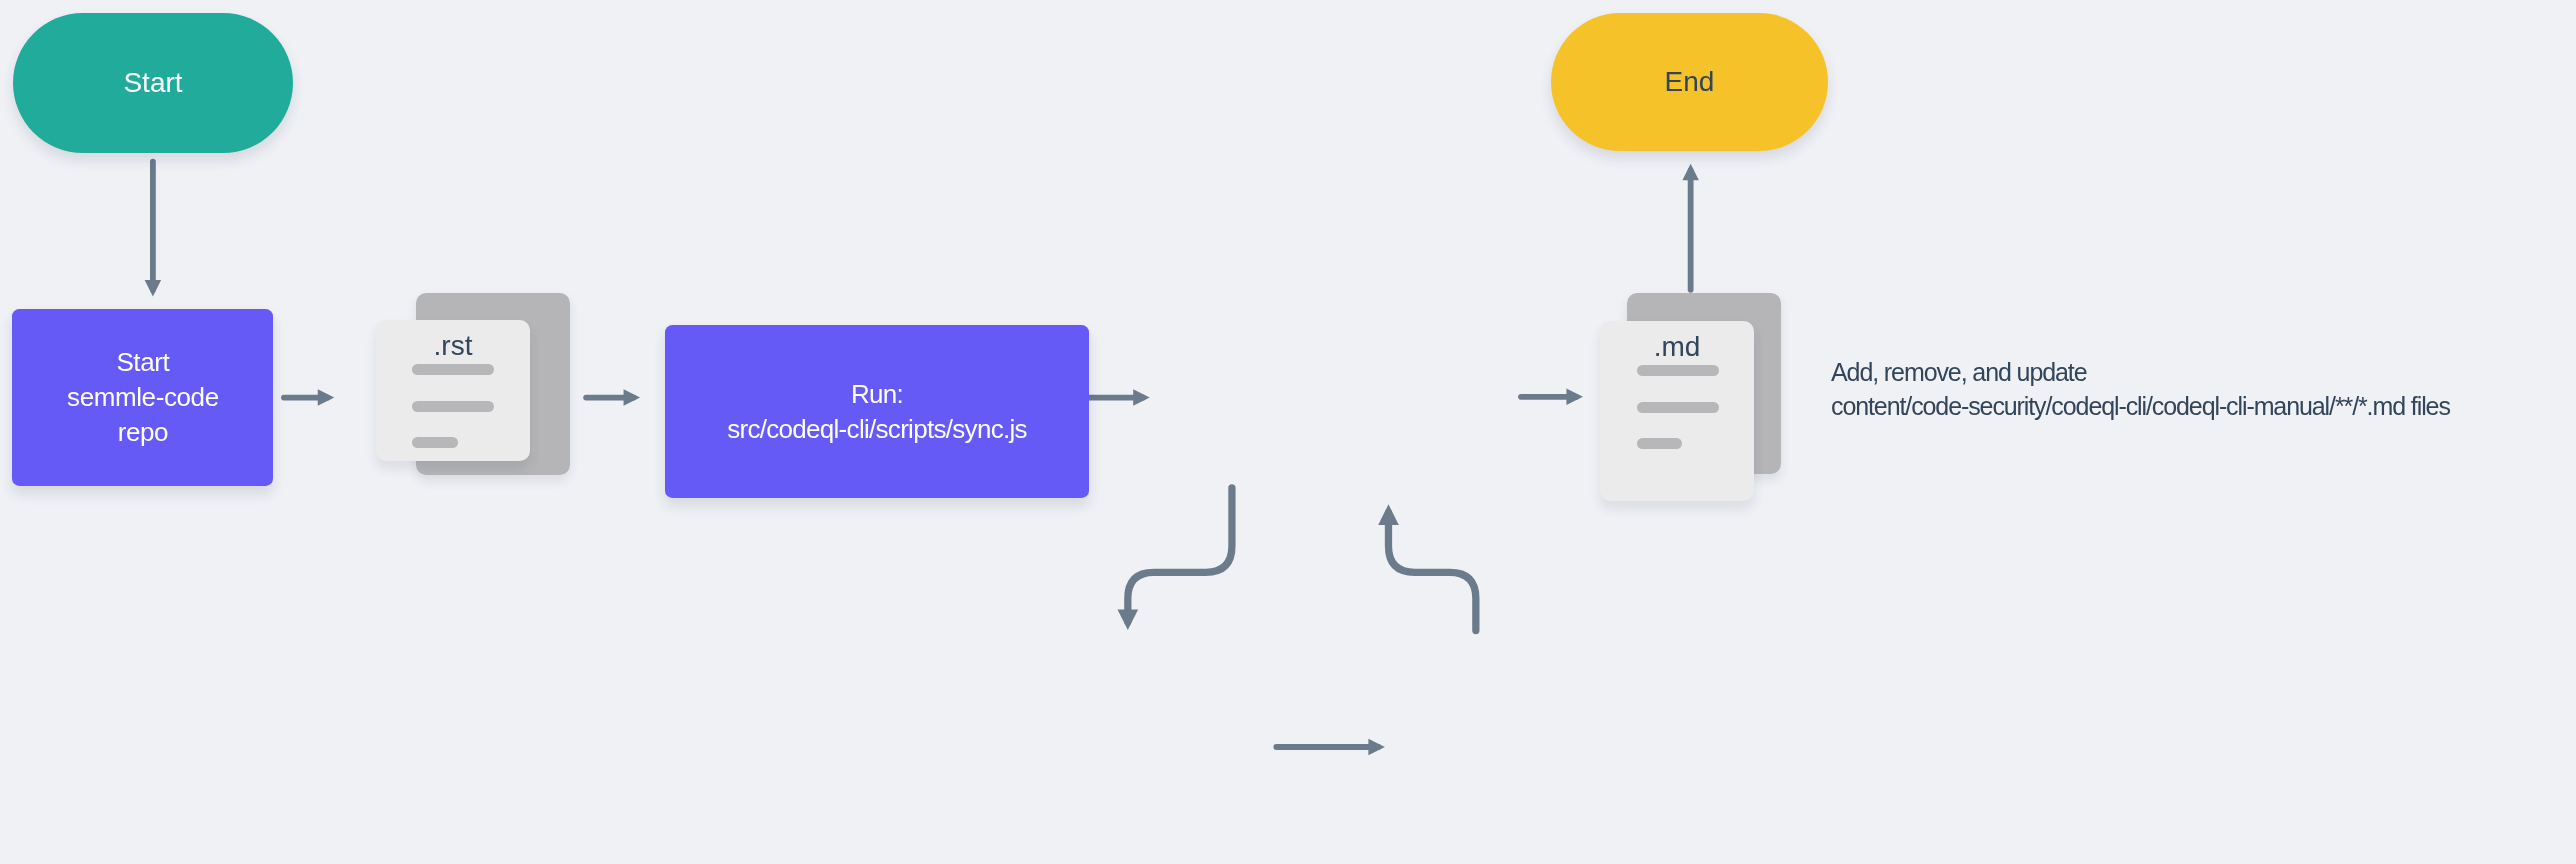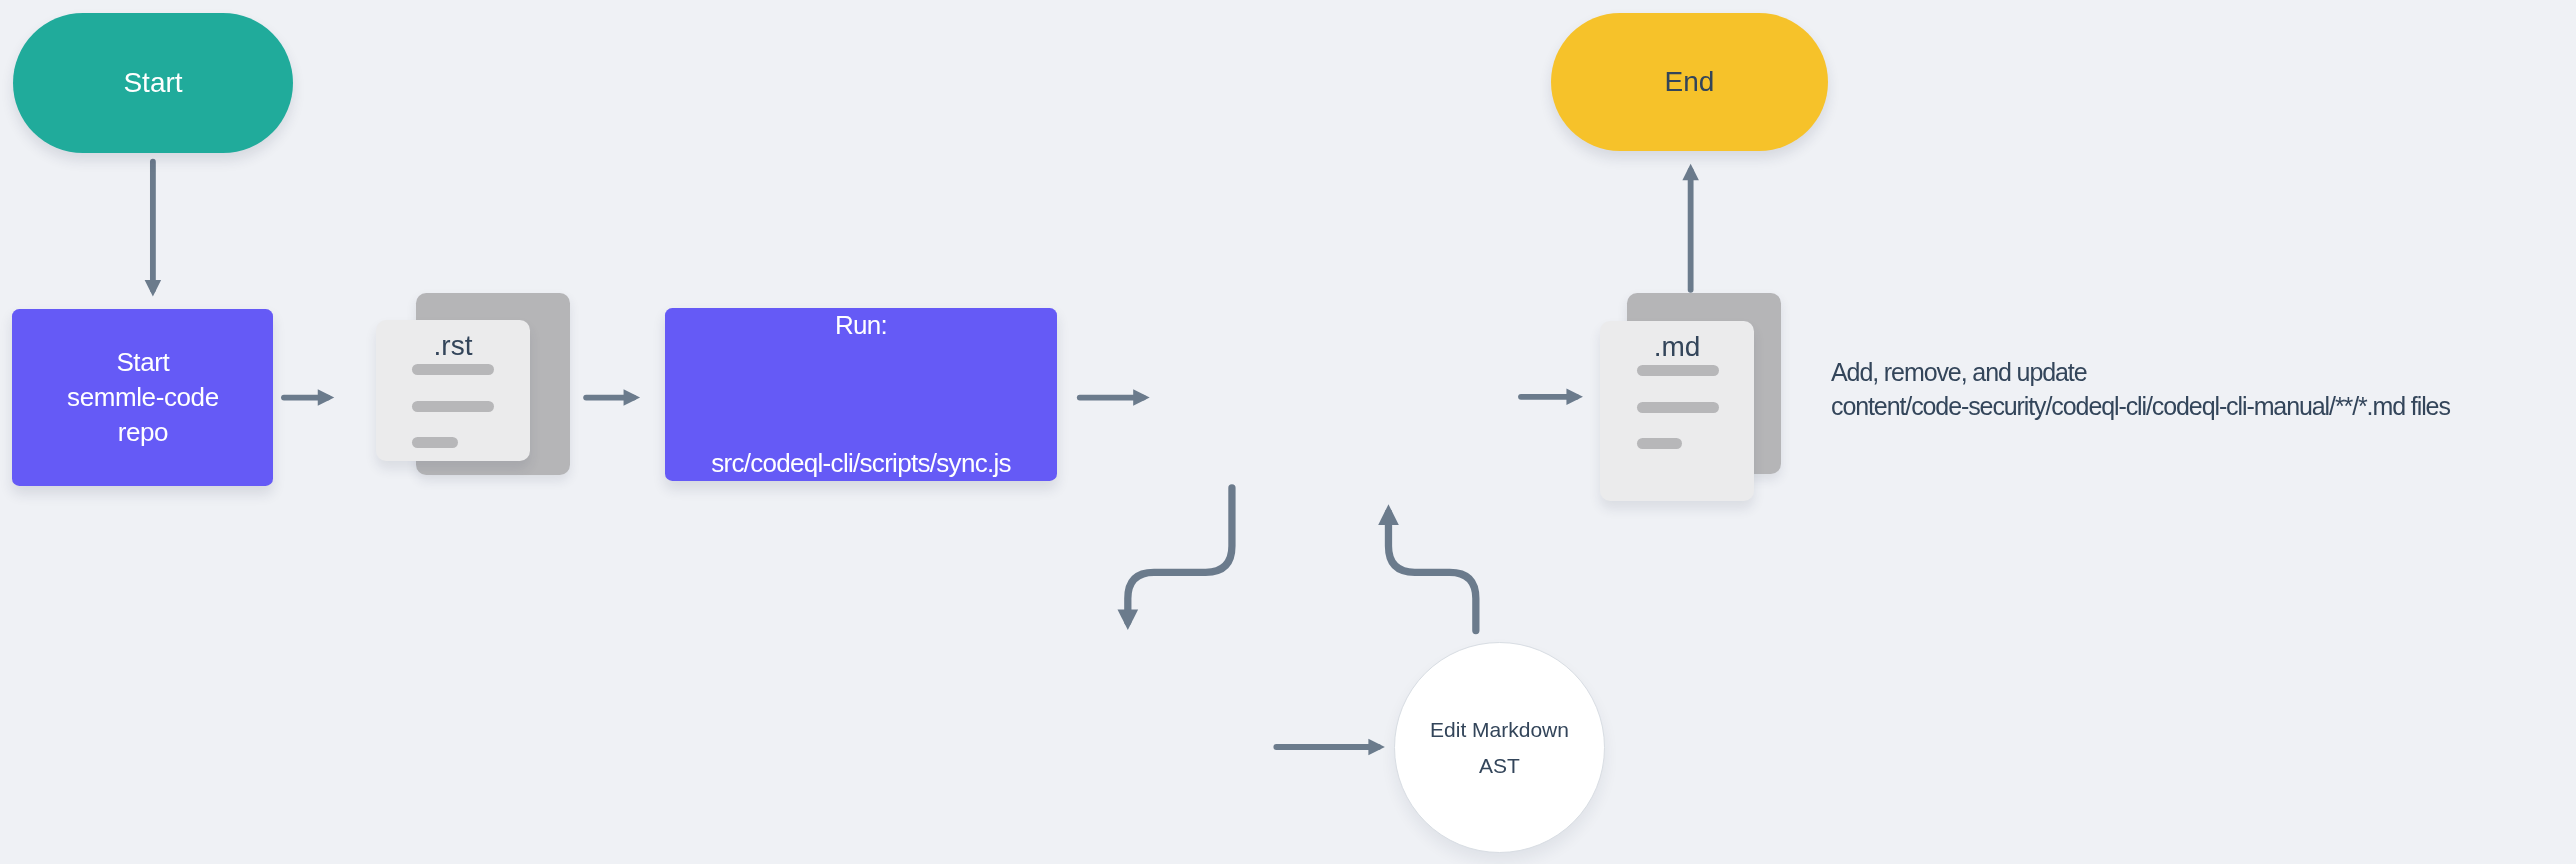--- a/index.html
+++ b/index.html
@@ -102,21 +102,21 @@
   <div>
     <div class="doc-back" style="left:416px;top:293px;width:154px;height:182px;"></div>
     <div class="doc-front" style="left:376px;top:320px;width:154px;height:141px;">
       <span class="doc-label">.rst</span>
       <span class="doc-bar" style="left:36px;top:44px;width:82px;"></span>
       <span class="doc-bar" style="left:36px;top:81px;width:82px;"></span>
       <span class="doc-bar" style="left:36px;top:117px;width:46px;"></span>
     </div>
   </div>
 
-  <div class="node process" style="left:665px;top:308px;width:392px;height:173px;letter-spacing:-0.7px;justify-content:space-between;">
+  <div class="node process" style="left:665px;top:325px;width:424px;height:173px;letter-spacing:-0.7px;">
     <span class="line">Run:</span>
     <span class="line">src/codeql-cli/scripts/sync.js</span>
   </div>
 
 
   <div>
     <div class="doc-back" style="left:1627px;top:293px;width:154px;height:181px;"></div>
     <div class="doc-front" style="left:1600px;top:321px;width:154px;height:180px;">
       <span class="doc-label">.md</span>
       <span class="doc-bar" style="left:37px;top:44px;width:82px;"></span>
@@ -128,19 +128,15 @@
   <div class="node terminator end" style="left:1551px;top:13px;width:277px;height:138px;">
     <span class="line">End</span>
   </div>
 
   <div class="annotation">
     <span class="line">Add, remove, and update</span>
     <span class="line">content/code-security/codeql-cli/codeql-cli-manual/**/*.md files</span>
   </div>
 
 
-  <div class="node circle" style="left:1394px;top:642px;width:211px;height:211px;">
-    <span class="line">Edit Markdown</span>
-    <span class="line">AST</span>
-  </div>
 
 </div>
 
 
 </body></html>

